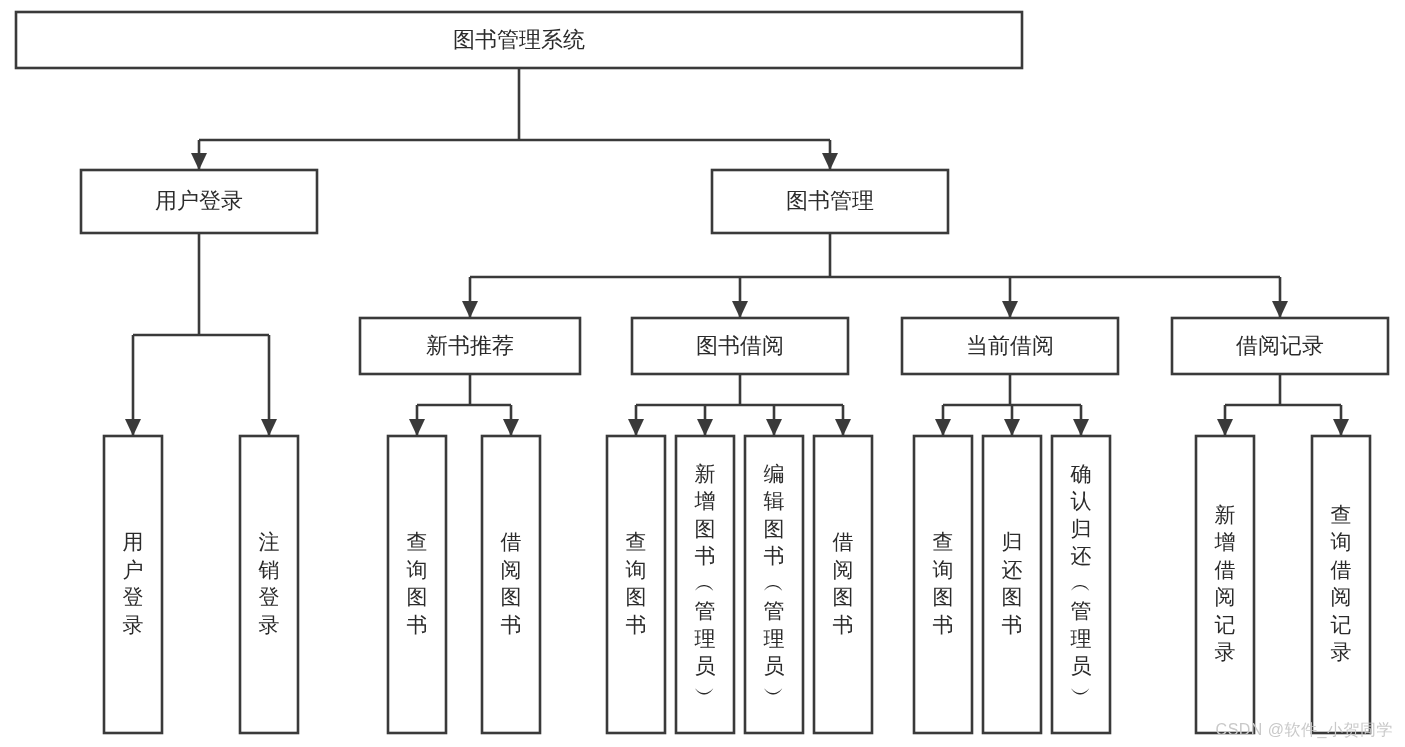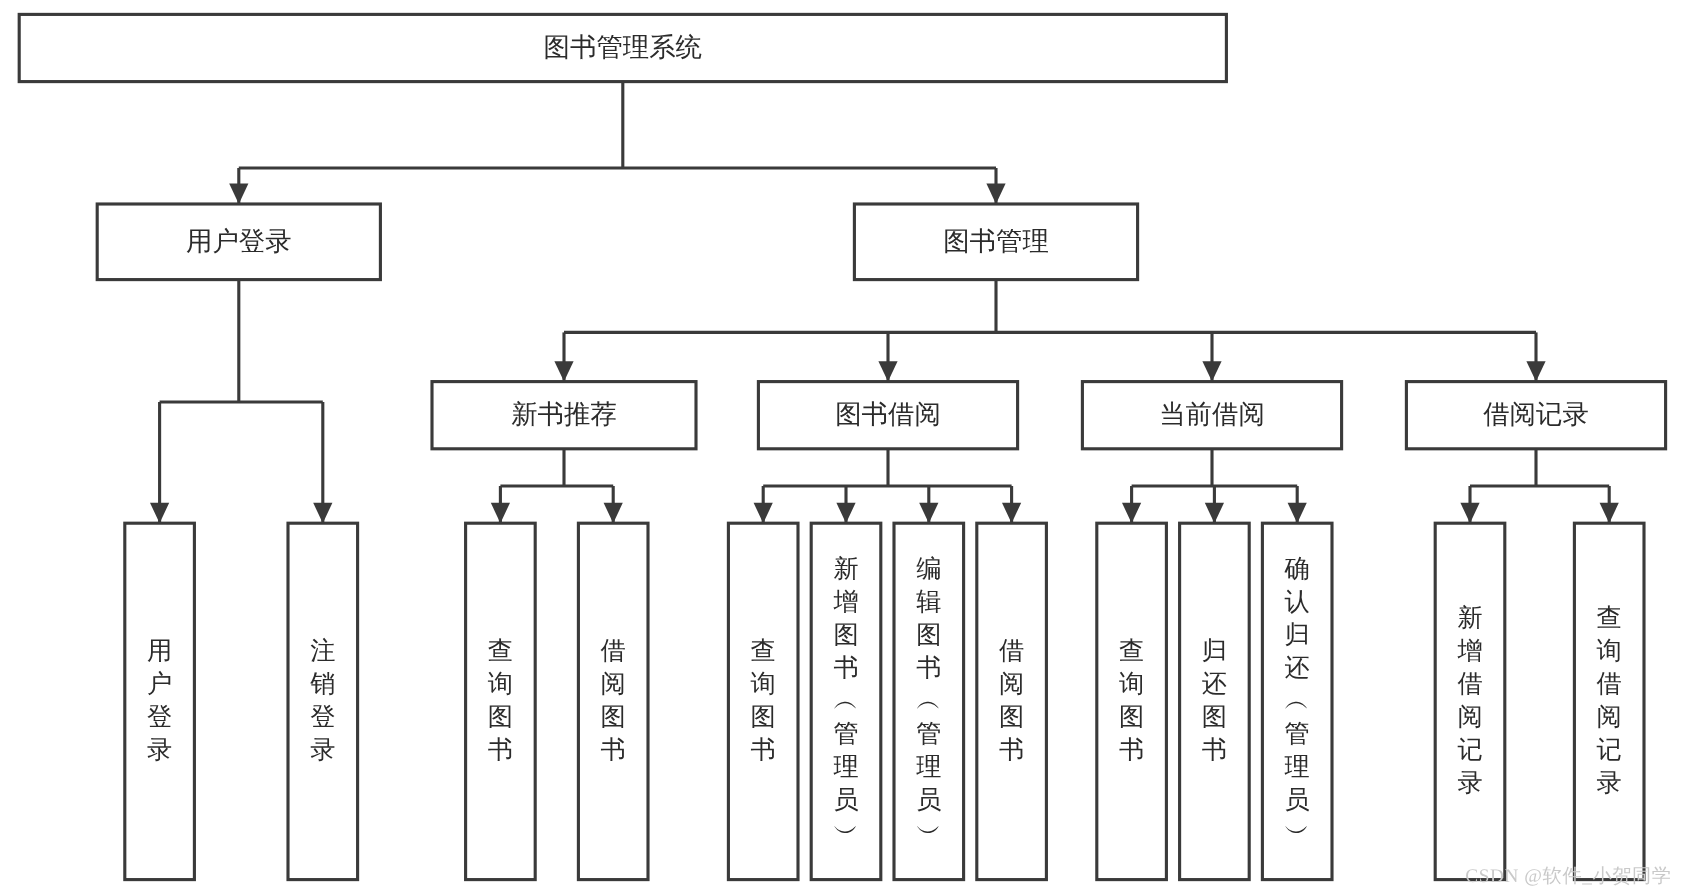--- a/index.html
+++ b/index.html
@@ -16,21 +16,21 @@
     fill:#2b2b2b;
     font-family:"Liberation Sans","DejaVu Sans",sans-serif;
     text-anchor:middle;
     dominant-baseline:middle;
   }
   .h-label{font-size:22px;}
   .v-label{font-size:21px;}
   .watermark{
     position:absolute;right:12px;bottom:6px;
     font-size:16px;color:#c9c9c9;letter-spacing:.5px;
-    font-family:Liberation Serif, serif;
+    font-family:Liberation Sans, sans-serif;
     white-space:nowrap;user-select:none;
   }
 </style>
 </head>
 <body>
 
 <div id="diagram-root">
   <svg id="diagram-svg" width="1405" height="747" viewBox="0 0 1405 747">
       <g>
         <g>

